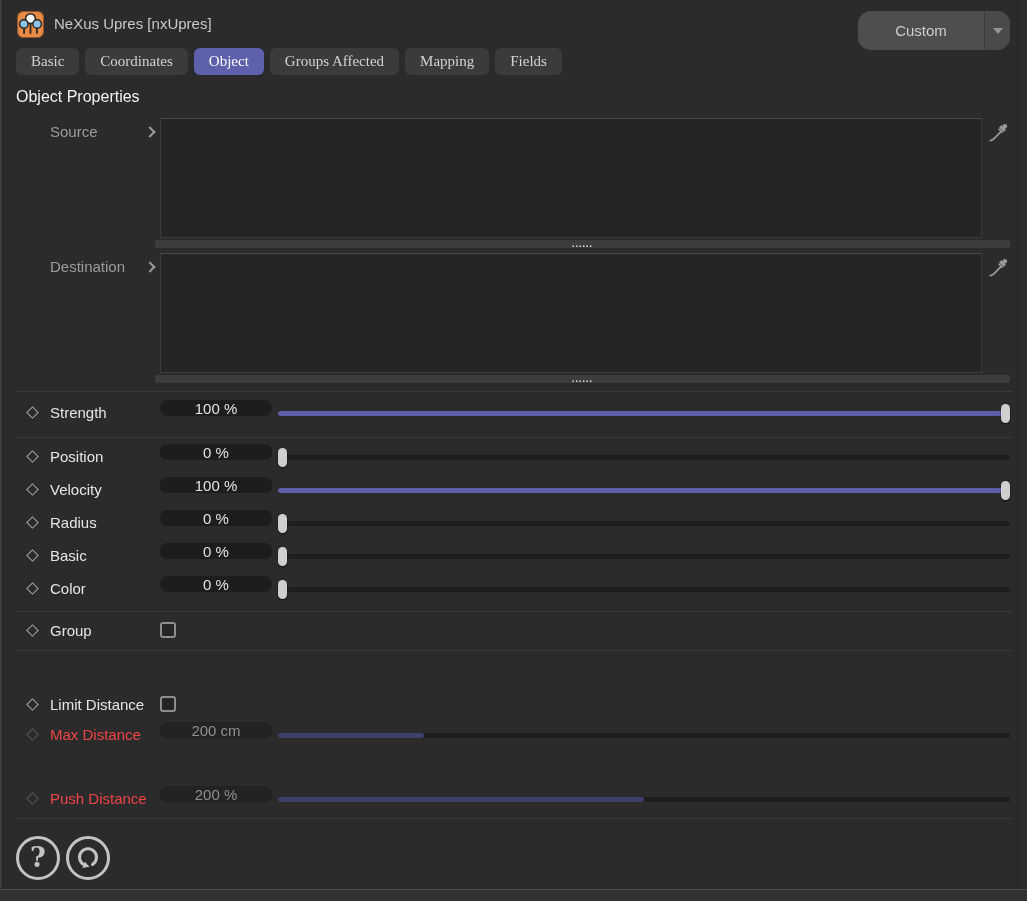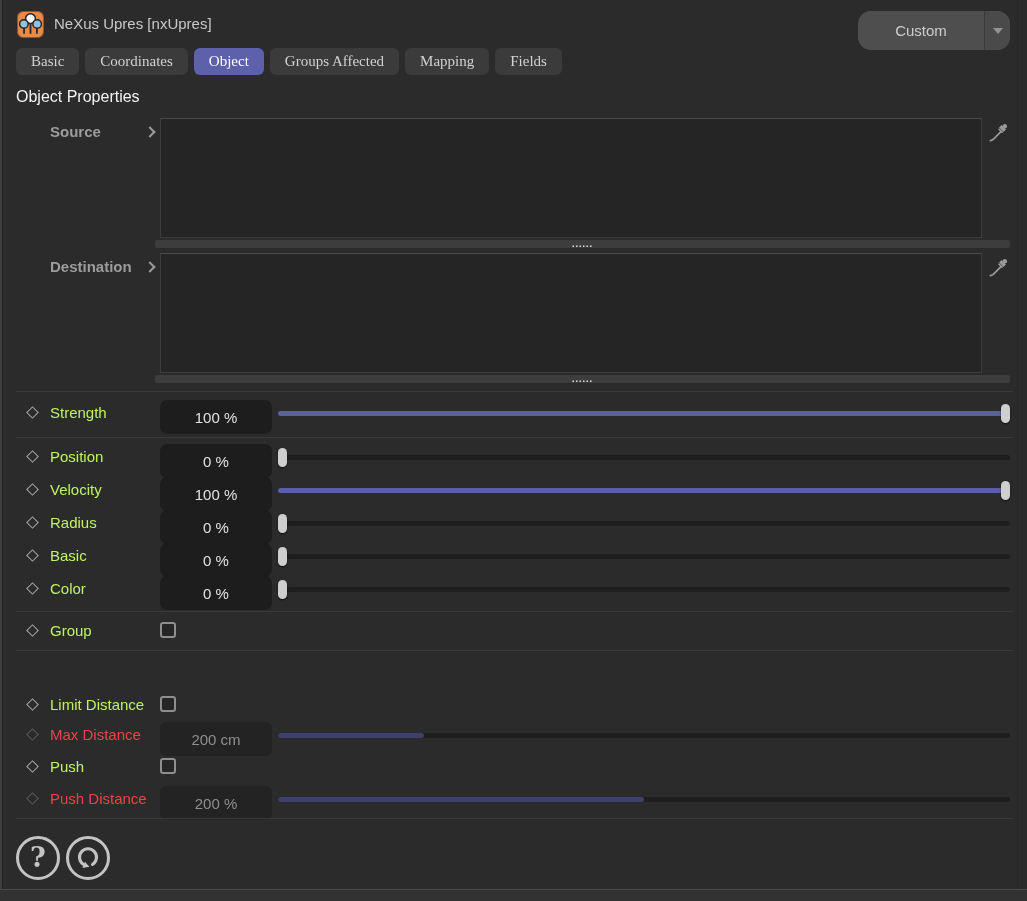--- a/index.html
+++ b/index.html
@@ -25,39 +25,39 @@
 
   
   .tabs { position:absolute; top:48px; left:16px; display:flex; gap:6px;font-family:Liberation Serif, serif; }
   .tab { height:27px; padding:0 15px; display:flex; align-items:center; background:#3b3b3b;
          color:#d2d2d2; border-radius:6px; cursor:pointer; white-space:nowrap; }
   .tab.active { background:#5d60ab; color:#ffffff; }
 
   .section-title { position:absolute; top:88px; left:16px; color:#f2f2f2; font-size:16px; }
 
   
-  .link-row { position:absolute; left:0; right:0;font-weight:bold; }
+  .link-row { position:absolute; left:0; right:0; }
   .link-label { position:absolute; left:50px; top:5px; color:#9c9c9c; }
   .chev { position:absolute; left:146px; top:10px; width:8px; height:8px;
           border-top:2px solid #9a9a9a; border-right:2px solid #9a9a9a; transform:rotate(45deg); cursor:pointer; }
   .link-box { position:absolute; left:160px; right:45px; height:120px; background:#252525;
               border:1px solid #3c3c3c; border-top-color:#4a4a4a; }
   .dropper { position:absolute; right:17px; top:3px; width:23px; height:23px; cursor:pointer; }
   .resize-bar { position:absolute; left:155px; right:17px; height:8px; background:#3d3d3d; border-radius:2px;
                 display:flex; align-items:center; justify-content:center; cursor:row-resize; }
   .resize-dots { color:#e8e8e8; font-size:9px; letter-spacing:1px; line-height:4px; font-weight:bold; }
 
   .sep { position:absolute; left:16px; right:14px; height:1px; background:#3a3a3a; }
 
   
   .row { position:absolute; left:0; right:0; height:27px; }
   .diamond { position:absolute; left:28px; top:8px; width:9px; height:9px;
              border:1.5px solid #a8a8a8; transform:rotate(45deg); cursor:pointer; }
-  .plabel { position:absolute; left:50px; top:4px; color:#bef264; }
-  .valuebox { position:absolute; left:160px; top:0; width:112px; height:34px; background:#1d1d1d;
+  .plabel { position:absolute; left:50px; top:4px; color:#e5e5e5; }
+  .valuebox { position:absolute; left:160px; top:0; width:112px; height:16px; background:#1d1d1d;
               border-radius:7px; display:flex; align-items:center; justify-content:center;
               color:#e2e2e2; cursor:text;text-align:right; }
   .slider { position:absolute; left:278px; right:17px; top:4px; height:19px; display:flex; align-items:center; cursor:pointer; }
   .track { position:relative; width:100%; height:5px; background:#1e1e1e; border-radius:3px; }
   .fill { position:absolute; left:0; top:0; height:100%; background:#5c5fa5; border-radius:3px; }
   .handle { position:absolute; top:-7px; width:9px; height:19px; background:#cfcfcf;
             border-radius:4.5px; box-shadow:0 1px 2px rgba(0,0,0,0.6); cursor:grab; }
   .checkbox { position:absolute; left:160px; top:4px; width:16px; height:16px;
               border:2px solid #8e8e8e; border-radius:3px; background:#262626; cursor:pointer; }
 
@@ -240,25 +240,20 @@
     <span class="diamond"></span>
     <span class="plabel">Max Distance</span>
     <div class="valuebox">200 cm</div>
     <div class="slider">
       <div class="track">
         <div class="fill" style="width: 20%;"></div>
       </div>
     </div>
   </div>
 
-  <div class="row" style="top:754px;">
-    <span class="diamond"></span>
-    <span class="plabel">Push</span>
-    <span class="checkbox"></span>
-  </div>
 
   <div class="row disabled" style="top:786px;">
     <span class="diamond"></span>
     <span class="plabel">Push Distance</span>
     <div class="valuebox">200 %</div>
     <div class="slider">
       <div class="track">
         <div class="fill" style="width: 50%;"></div>
       </div>
     </div>

